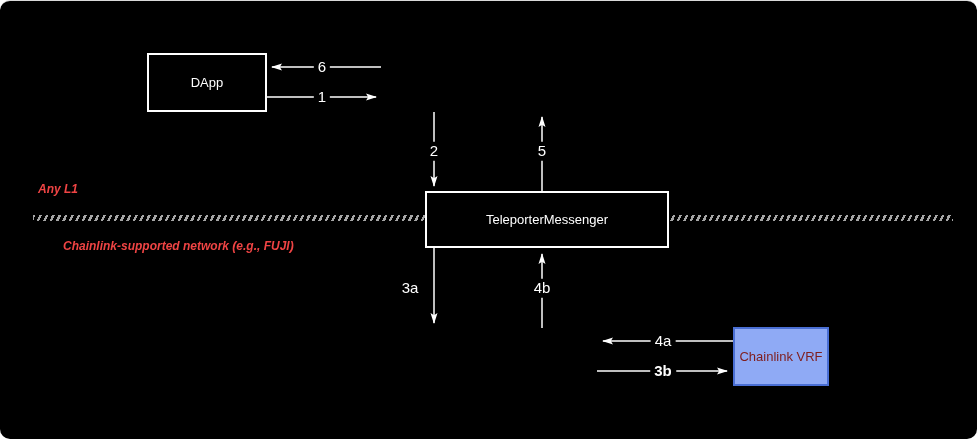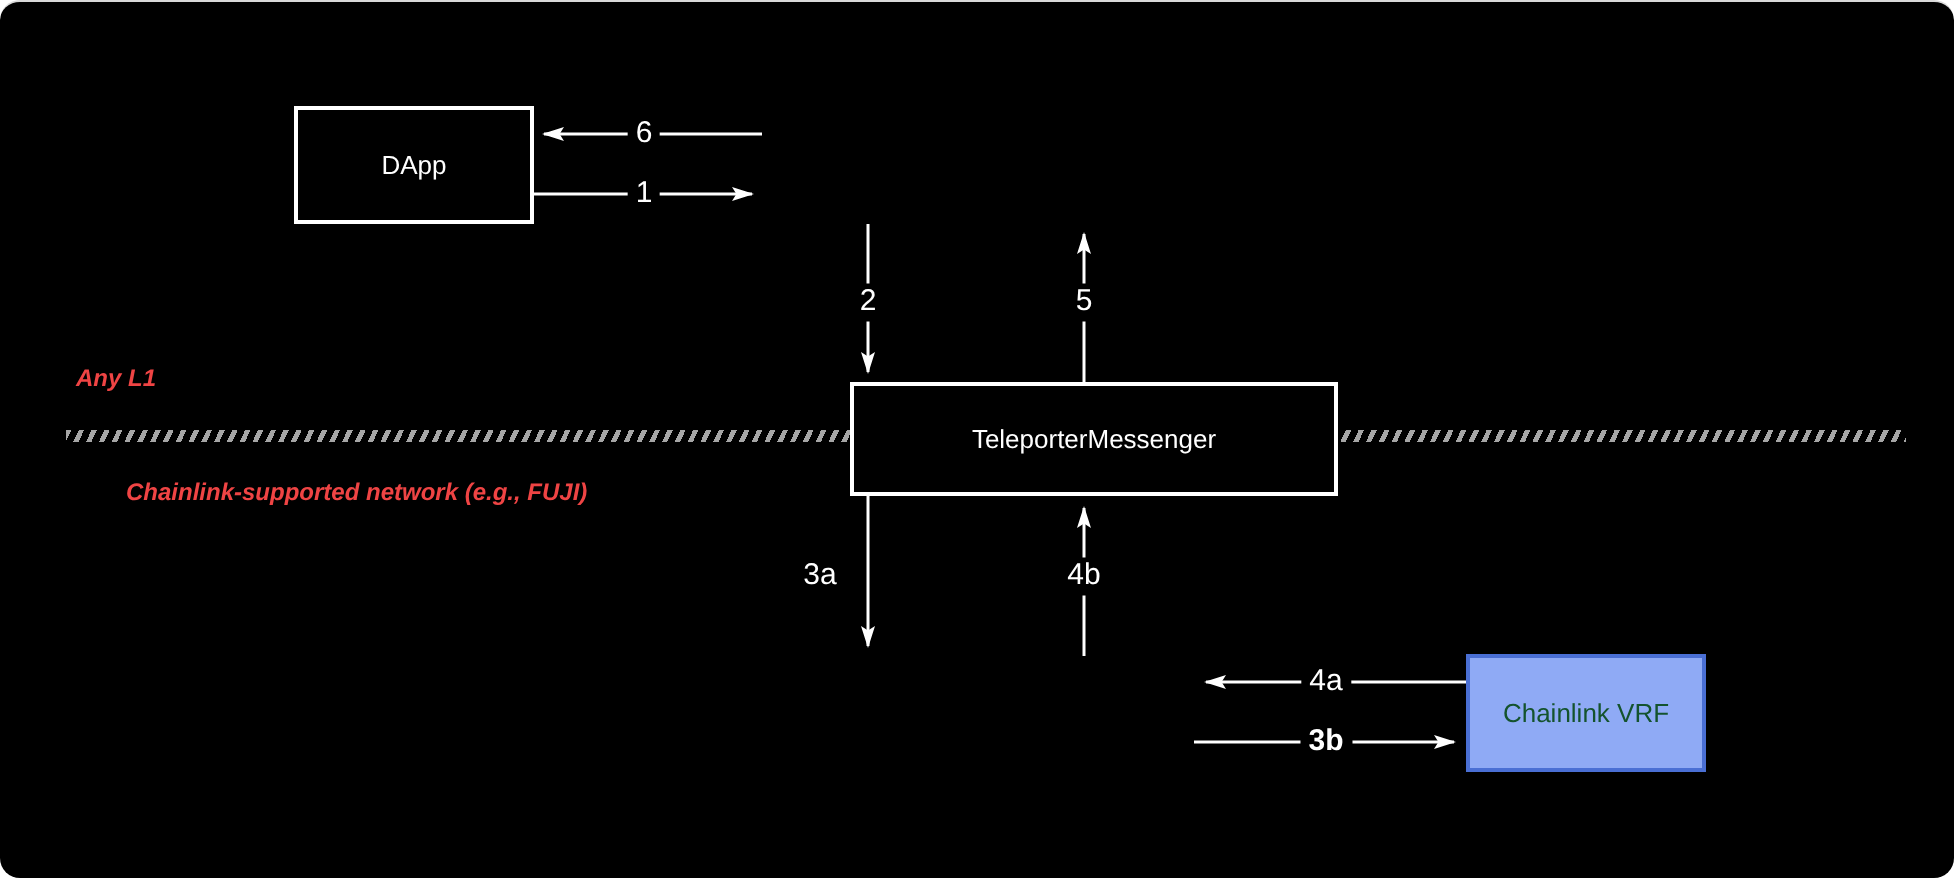--- a/index.html
+++ b/index.html
@@ -61,24 +61,24 @@
     justify-content: center;
     text-align: right;
     z-index: 2;
     white-space: nowrap;
   }
   .node.dapp        { left: 147px; top: 52px;  width: 120px; height: 59px; }
   .node.consumer    { left: 381px; top: 52px;  width: 216px; height: 59px; }
   .node.teleporter  { left: 381px; top: 190px; width: 244px; height: 57px; margin-left: 44px; }
   .node.wrapper     { left: 381px; top: 327px; width: 216px; height: 58px; }
   .node.chainlink   {
-    left: 733px; top: 326px; width: 120px; height: 59px;
+    left: 733px; top: 326px; width: 96px; height: 59px;
     background: #8FAAF5;
     border-color: #4A6FD4;
-    color: #14532d;
+    color: #7f1d1d;
   }
   .edge-label {
     position: absolute;
     transform: translate(-50%, -50%);
     background: #000000;
     color: #ffffff;
     font-size: 15px;
     line-height: 1.1;
     padding: 1px 4px;
     z-index: 3;

